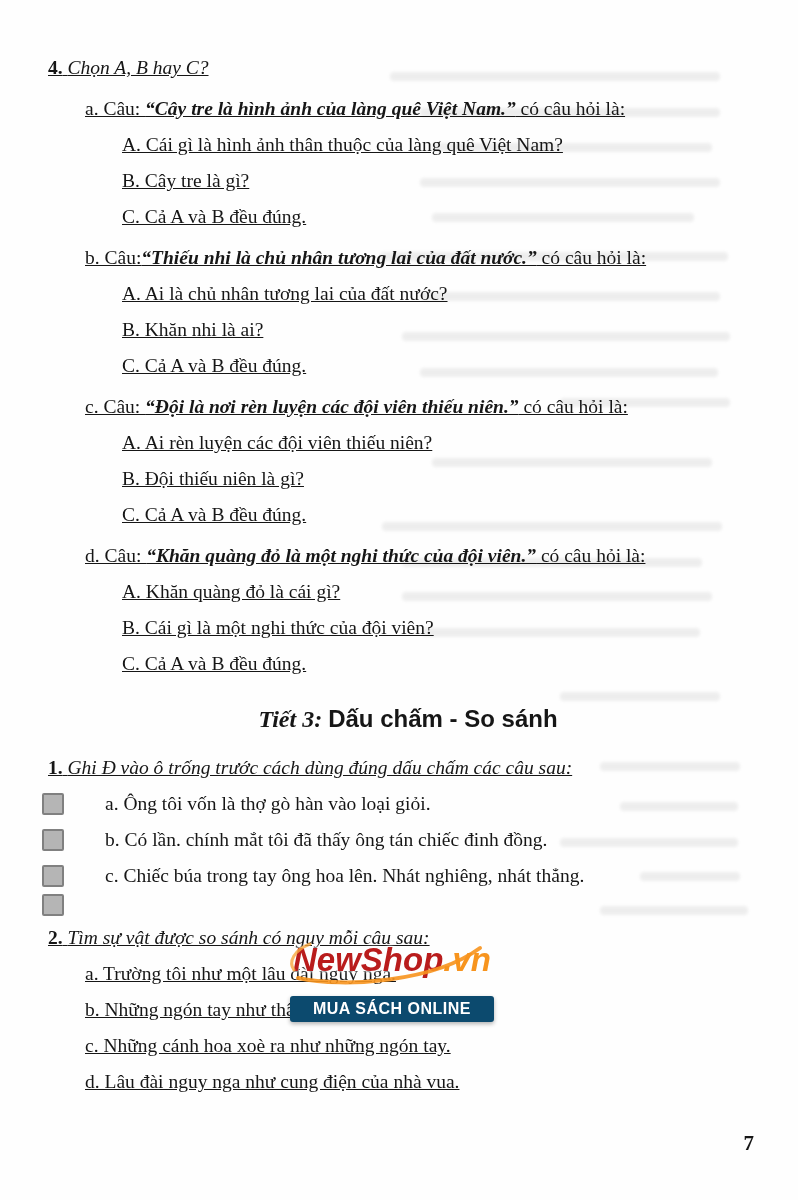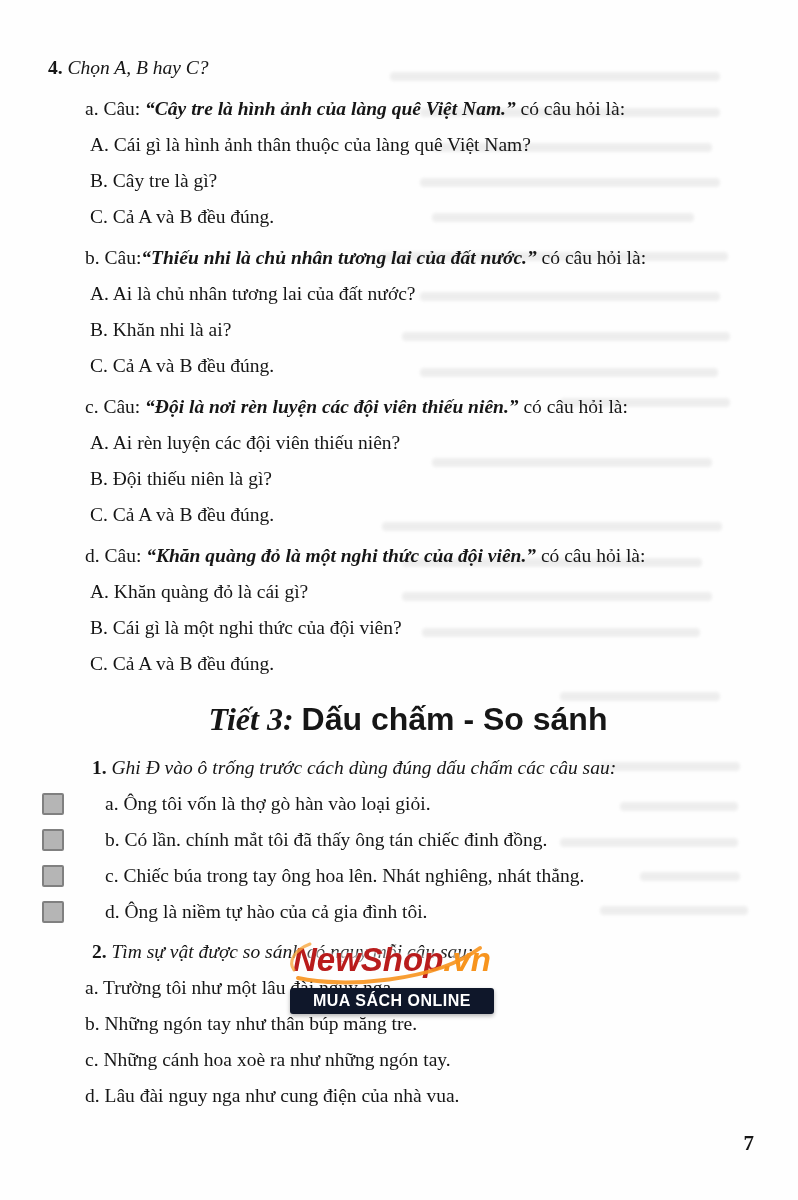--- a/index.html
+++ b/index.html
@@ -4,48 +4,48 @@
 <style>
   * { margin:0; padding:0; box-sizing:border-box; }
   html,body { background:#ffffff; }
   .sheet {
     width:798px; height:1200px; position:relative; overflow:hidden;
     background:#fefefe;
     font-family:"Liberation Serif", serif;
     color:#161616; font-size:19.5px;
   }
   .content { position:relative; z-index:2; padding:50px 30px 0 48px; }
-  .line { line-height:36px; }
+  .line { line-height:36px;text-decoration:underline; }
   .num { font-weight:bold; }
   .it { font-style:italic; }
   .bi { font-weight:bold; font-style:italic; }
   .q-line { margin-left:37px; margin-top:5px; }
-  .q-opt { margin-left:42px; }
-  .section-title { text-align:center; margin-top:16px; margin-bottom:10px; font-size:32px; line-height:42px; }
+  .q-opt { margin-left:74px; }
+  .section-title { text-align:center; margin-top:16px; margin-bottom:10px; font-size:24px; line-height:42px; }
   .section-title .label { font-weight:bold; font-style:italic; }
   .section-title .name { font-family:"Liberation Sans", sans-serif; font-weight:bold; }
-  .prompt { margin-top:4px;margin-left:44px; }
+  .prompt { margin-top:4px; }
   .cb-row { display:flex; align-items:center; line-height:36px;gap:28px; }
   .checkbox {
     width:22px; height:22px; flex:none; margin-right:13px; margin-left:-6px;
     background:#b5b5b5; border:2px solid #808080; border-radius:2px;
   }
   .ex2-item { margin-left:37px; }
   .page-num { position:absolute; right:44px; bottom:44px; font-weight:bold; font-size:21px; z-index:4; }
 
   
   .watermark { position:absolute; left:290px; top:938px; width:204px; text-align:center; z-index:3; }
   .logo { position:relative; font-family:"Liberation Sans", sans-serif; font-weight:bold; font-style:italic;
           font-size:33px; line-height:44px; white-space:nowrap;
           text-shadow:0 0 3px #ffffff, 0 0 5px #ffffff; }
   .logo .blue { color:#b91c1c; }
   .logo .orange { color:#f7941e; }
   .logo svg { position:absolute; left:-6px; top:-4px; pointer-events:none; }
   .banner {
-    margin-top:6px; background:#0f172a; color:#ffffff;
+    margin-top:14px; background:#0c4a6e; color:#ffffff;
     font-family:"Liberation Sans", sans-serif; font-weight:bold; font-size:16px;
     line-height:26px; border-radius:3px; letter-spacing:0.5px;
     box-shadow:0 2px 4px rgba(0,0,0,0.3);
     text-align:center;
   }
 
   
   .bleed-layer { position:absolute; inset:0; z-index:1; }
   .bleed { position:absolute; height:9px; background:#8f8f8f; opacity:0.14; border-radius:4px; filter:blur(1.5px); }
 </style>
@@ -123,21 +123,20 @@
       <div class="cb-row">
         <span class="checkbox"></span>
         <span>b. Có lần. chính mắt tôi đã thấy ông tán chiếc đinh đồng.</span>
       </div>
       <div class="cb-row">
         <span class="checkbox"></span>
         <span>c. Chiếc búa trong tay ông hoa lên. Nhát nghiêng, nhát thẳng.</span>
       </div>
       <div class="cb-row">
         <span class="checkbox"></span>
-        <span>d. Ông là niềm tự hào của cả gia đình tôi.</span>
       </div>
     </div>
 
     <div>
       <div class="line prompt"><span class="num">2.</span> <span class="it">Tìm sự vật được so sánh có nguy mỗi câu sau:</span></div>
       <div class="line ex2-item">a. Trường tôi như một lâu đài nguy nga.</div>
       <div class="line ex2-item">b. Những ngón tay như thân búp măng tre.</div>
       <div class="line ex2-item">c. Những cánh hoa xoè ra như những ngón tay.</div>
       <div class="line ex2-item">d. Lâu đài nguy nga như cung điện của nhà vua.</div>
     </div>

